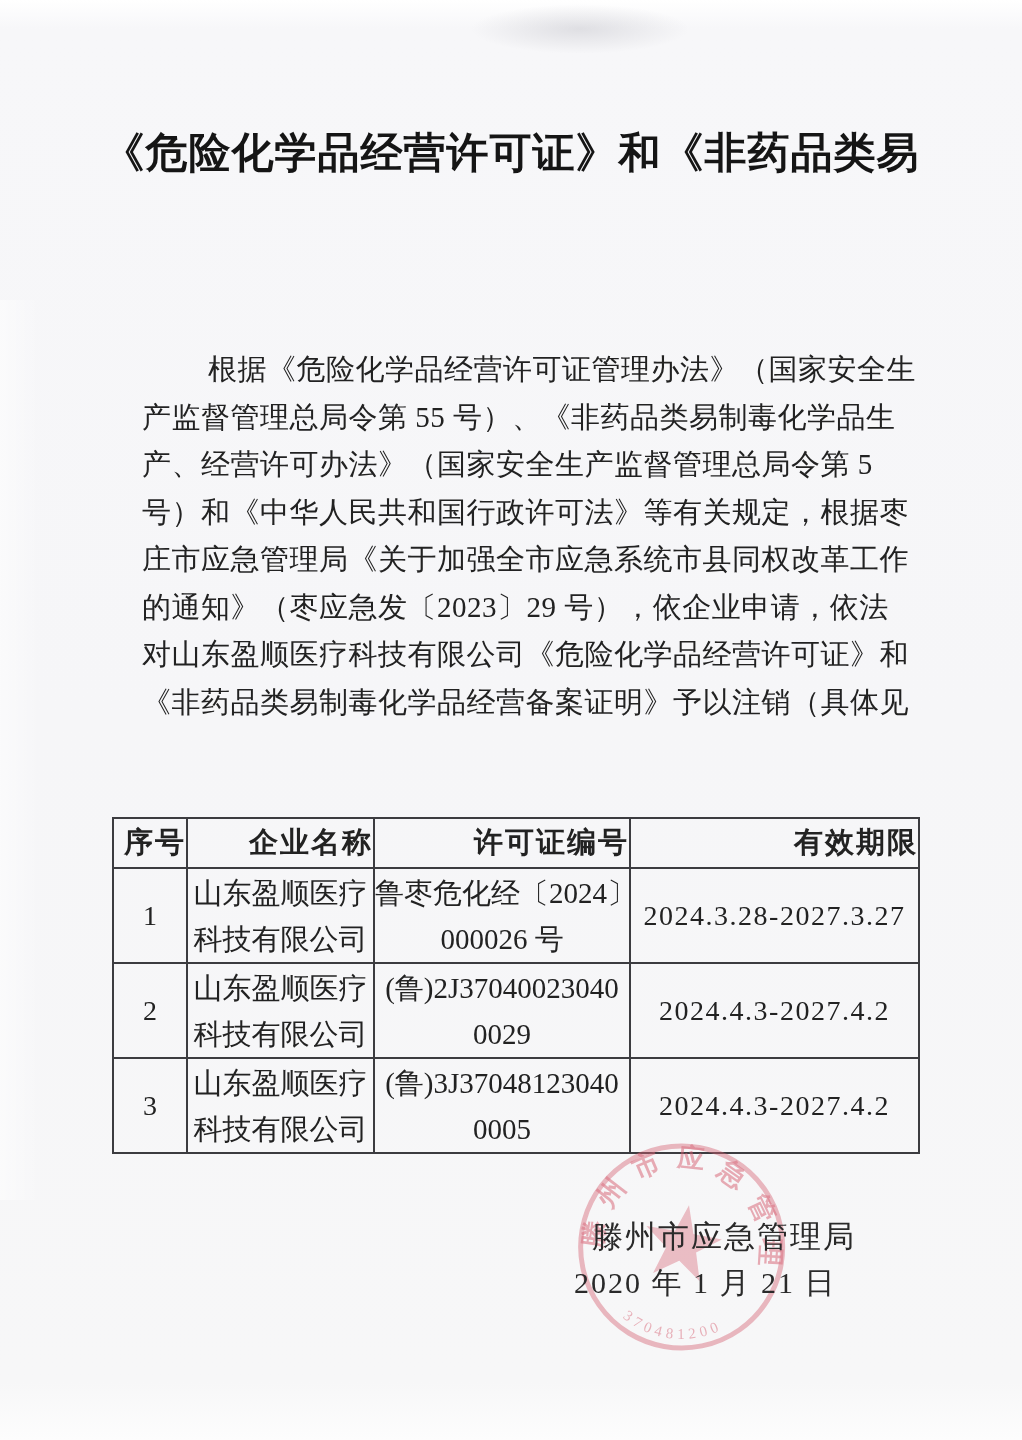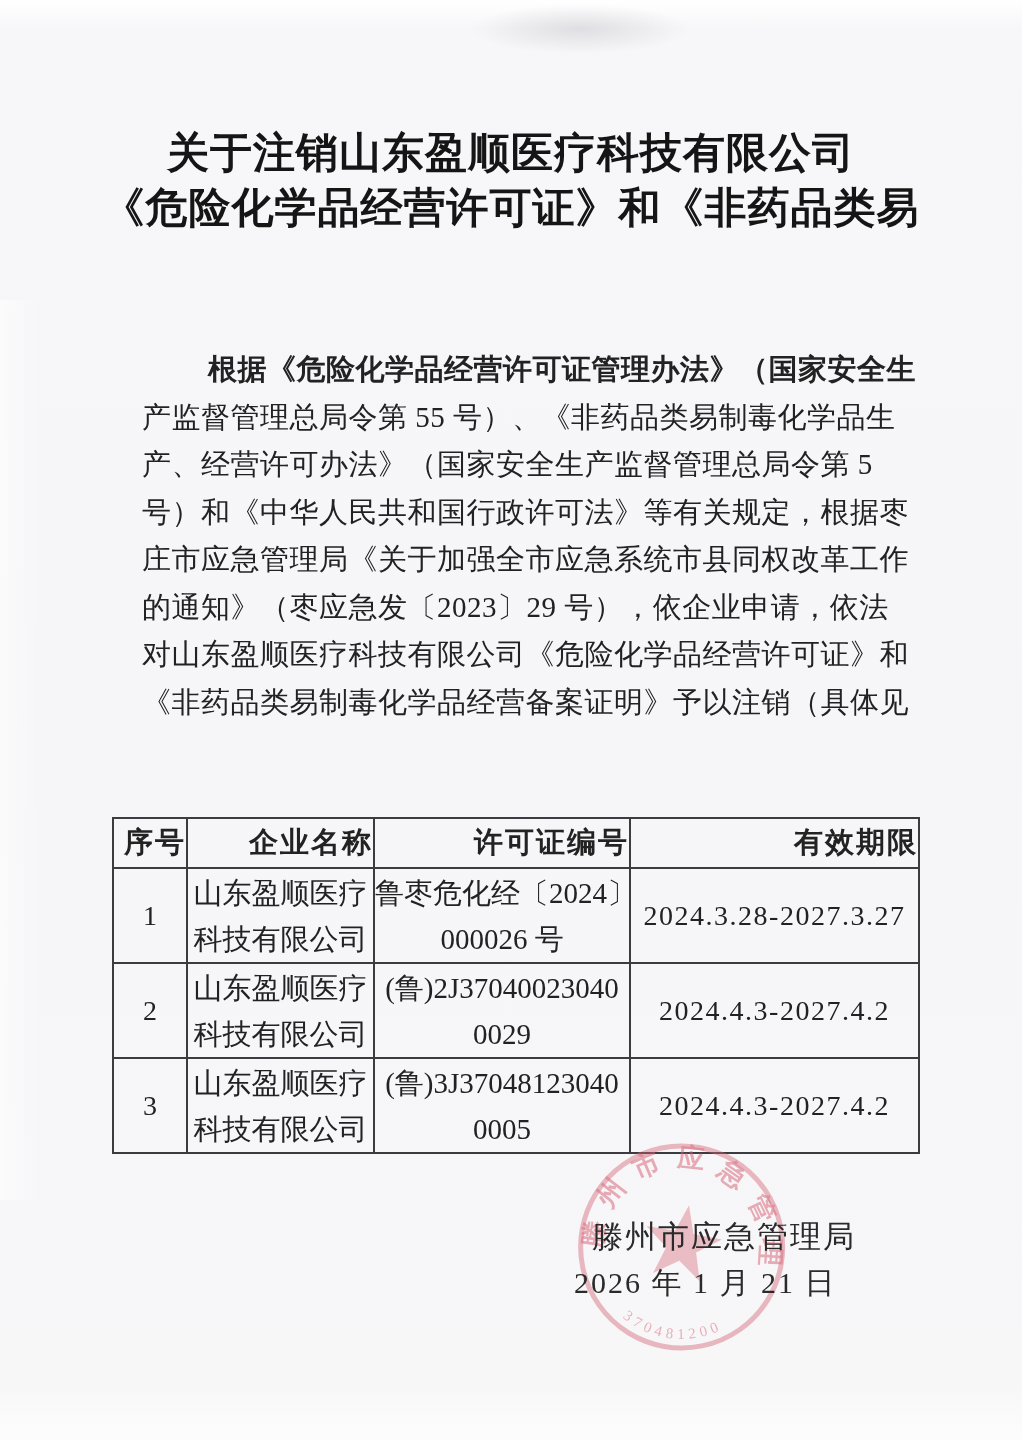--- a/index.html
+++ b/index.html
@@ -46,21 +46,21 @@
     width: 748px;
     font-size: 29px;
     color: #222;
   }
   .doc-body .body-line {
     height: 47.5px;
     line-height: 47.5px;
     white-space: nowrap;
     letter-spacing: 0.5px;
   }
-  .doc-body .body-line:first-child { text-indent: 66px; font-weight: bold; }
+  .doc-body .body-line:first-child { text-indent: 66px; }
 
   table.license-table {
     position: absolute;
     left: 112px; top: 817px;
     width: 806px;
     border-collapse: collapse;
     table-layout: fixed;
     font-size: 29px;
     color: #222;
     z-index: 1;
@@ -121,21 +121,20 @@
 </style>
 </head>
 <body>
 
 <div class="page">
 
   <div class="smudge-top"></div>
   <div class="smudge-left"></div>
 
   <div class="doc-title">
-    <div>关于注销山东盈顺医疗科技有限公司</div>
     <div>《危险化学品经营许可证》和《非药品类易</div>
   </div>
 
   <div class="doc-body">
     <div class="body-line">根据《危险化学品经营许可证管理办法》（国家安全生</div>
     <div class="body-line">产监督管理总局令第 55 号）、《非药品类易制毒化学品生</div>
     <div class="body-line">产、经营许可办法》（国家安全生产监督管理总局令第 5</div>
     <div class="body-line">号）和《中华人民共和国行政许可法》等有关规定，根据枣</div>
     <div class="body-line">庄市应急管理局《关于加强全市应急系统市县同权改革工作</div>
     <div class="body-line">的通知》（枣应急发〔2023〕29 号），依企业申请，依法</div>
@@ -192,21 +191,21 @@
         <td class="cell-stack">
           <div class="stack-line">(鲁)3J37048123040</div>
           <div class="stack-line">0005</div>
         </td>
         <td class="cell-validity">2024.4.3-2027.4.2</td>
       </tr>
     </tbody>
   </table>
 
   <div class="signature-issuer">滕州市应急管理局</div>
-  <div class="signature-date">2026 年 1 月 21 日</div>
+  <div class="signature-date">2020 年 1 月 21 日</div>
 
   <svg class="official-seal" viewBox="0 0 256 256">
     <circle cx="128" cy="130" r="101" fill="none" stroke="#d66072" stroke-width="5" opacity="0.5"></circle>
     <polygon points="128,90 119.2,115.9 91.9,116.3 113.7,132.6 105.7,158.7 128,143 150.3,158.7 142.3,132.6 164.1,116.3 136.8,115.9" fill="#d66072" opacity="0.45" stroke="#d66072" stroke-width="1.5"></polygon>
     <defs>
       <path id="seal-arc-top" d="M 52.8 157.4 A 80 80 0 1 1 203.2 157.4" fill="none"></path>
       <path id="seal-arc-bottom" d="M 75.2 205.4 A 92 92 0 0 0 180.8 205.4" fill="none"></path>
     </defs>
     <text font-size="27" fill="#d66072" opacity="0.6" font-weight="bold">
       <textPath href="#seal-arc-top" startOffset="12" textLength="312" lengthAdjust="spacing">滕州市应急管理局</textPath>

